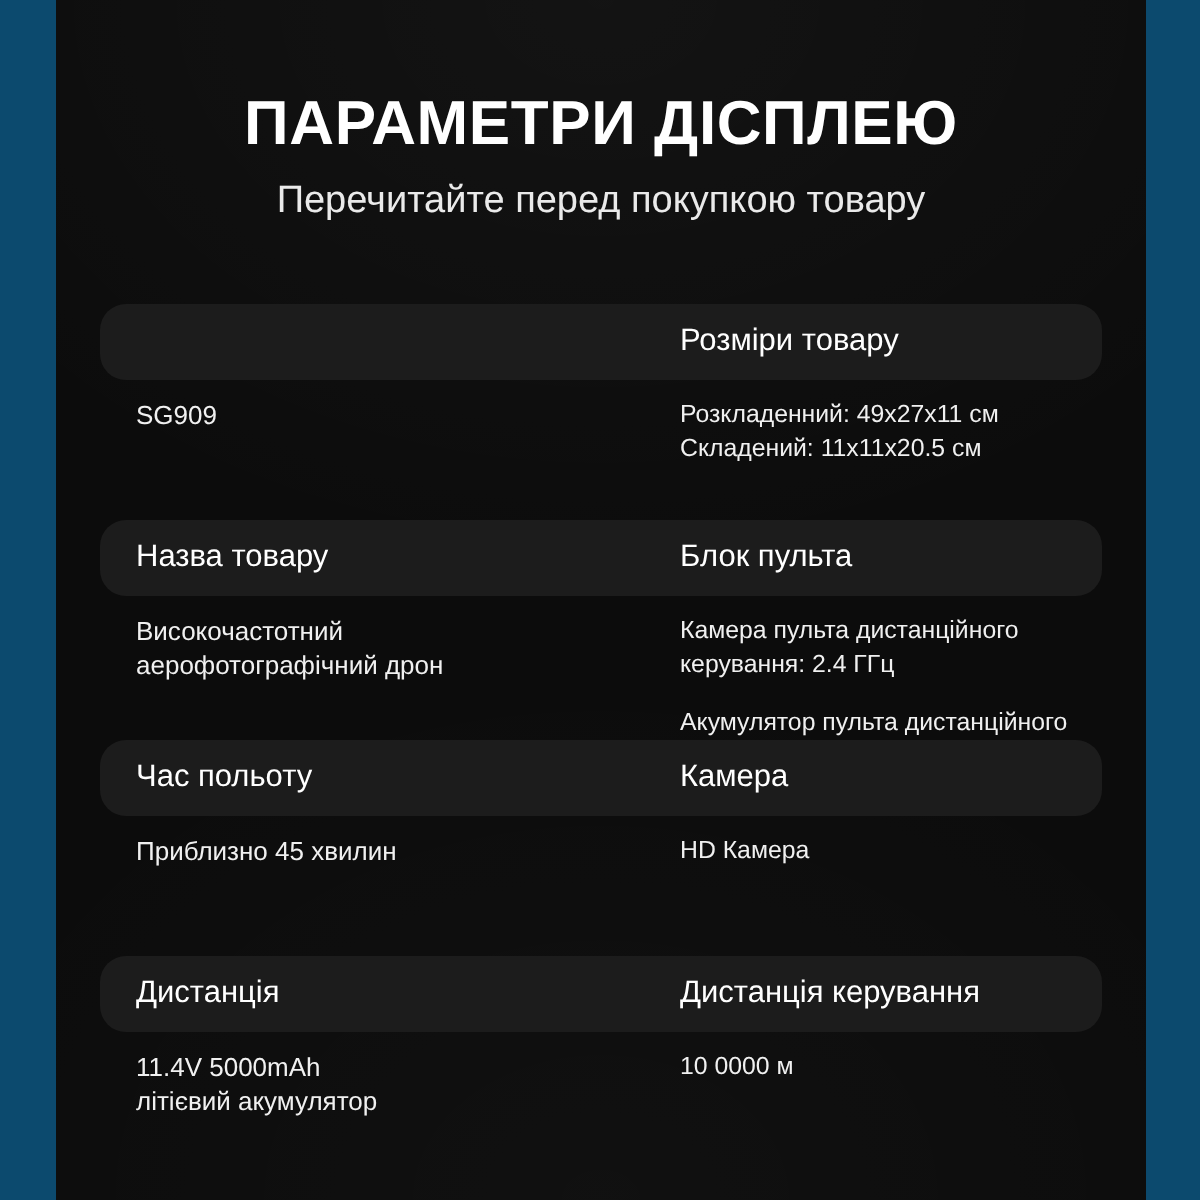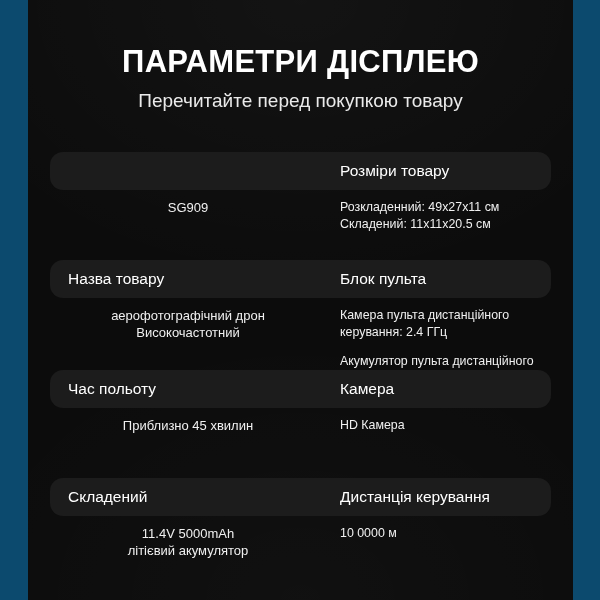--- a/index.html
+++ b/index.html
@@ -129,21 +129,20 @@
     position: absolute;
     top: 9px;
     color: #f0f0f0;
     font-size: 12.4px;
     line-height: 1.34;
   }
 
   .body-cell.left {
     left: 40px;
     width: 240px;
-    text-align: center;
   }
 
   .body-cell.right {
     left: 312px;
     width: 248px;
   }
 
   .body-cell.left.larger {
     font-size: 13px;
   }
@@ -197,22 +196,22 @@
           </div>
         </div>
 
         <div class="spec-row row-2">
           <div class="row-headbar">
             <span class="head-cell left">Назва товару</span>
             <span class="head-cell right">Блок пульта</span>
           </div>
           <div class="row-body" style="height:62px;">
             <div class="body-cell left larger">
+              <span class="body-line">Високочастотний</span>
               <span class="body-line">аерофотографічний дрон</span>
-              <span class="body-line">Високочастотний</span>
             </div>
             <div class="body-cell right">
               <span class="body-para">
                 <span class="body-line">Камера пульта дистанційного</span>
                 <span class="body-line">керування: 2.4 ГГц</span>
               </span>
               <span class="body-para">
                 <span class="body-line">Акумулятор пульта дистанційного</span>
                 <span class="body-line">керування: 3.7V 3000mAh</span>
               </span>
@@ -230,21 +229,21 @@
               <span class="body-line">Приблизно 45 хвилин</span>
             </div>
             <div class="body-cell right larger">
               <span class="body-line">HD Камера</span>
             </div>
           </div>
         </div>
 
         <div class="spec-row row-4">
           <div class="row-headbar">
-            <span class="head-cell left">Складений</span>
+            <span class="head-cell left">Дистанція</span>
             <span class="head-cell right">Дистанція керування</span>
           </div>
           <div class="row-body" style="height:56px;">
             <div class="body-cell left larger">
               <span class="body-line">11.4V 5000mAh</span>
               <span class="body-line">літієвий акумулятор</span>
             </div>
             <div class="body-cell right larger">
               <span class="body-line">10 0000 м</span>
             </div>

